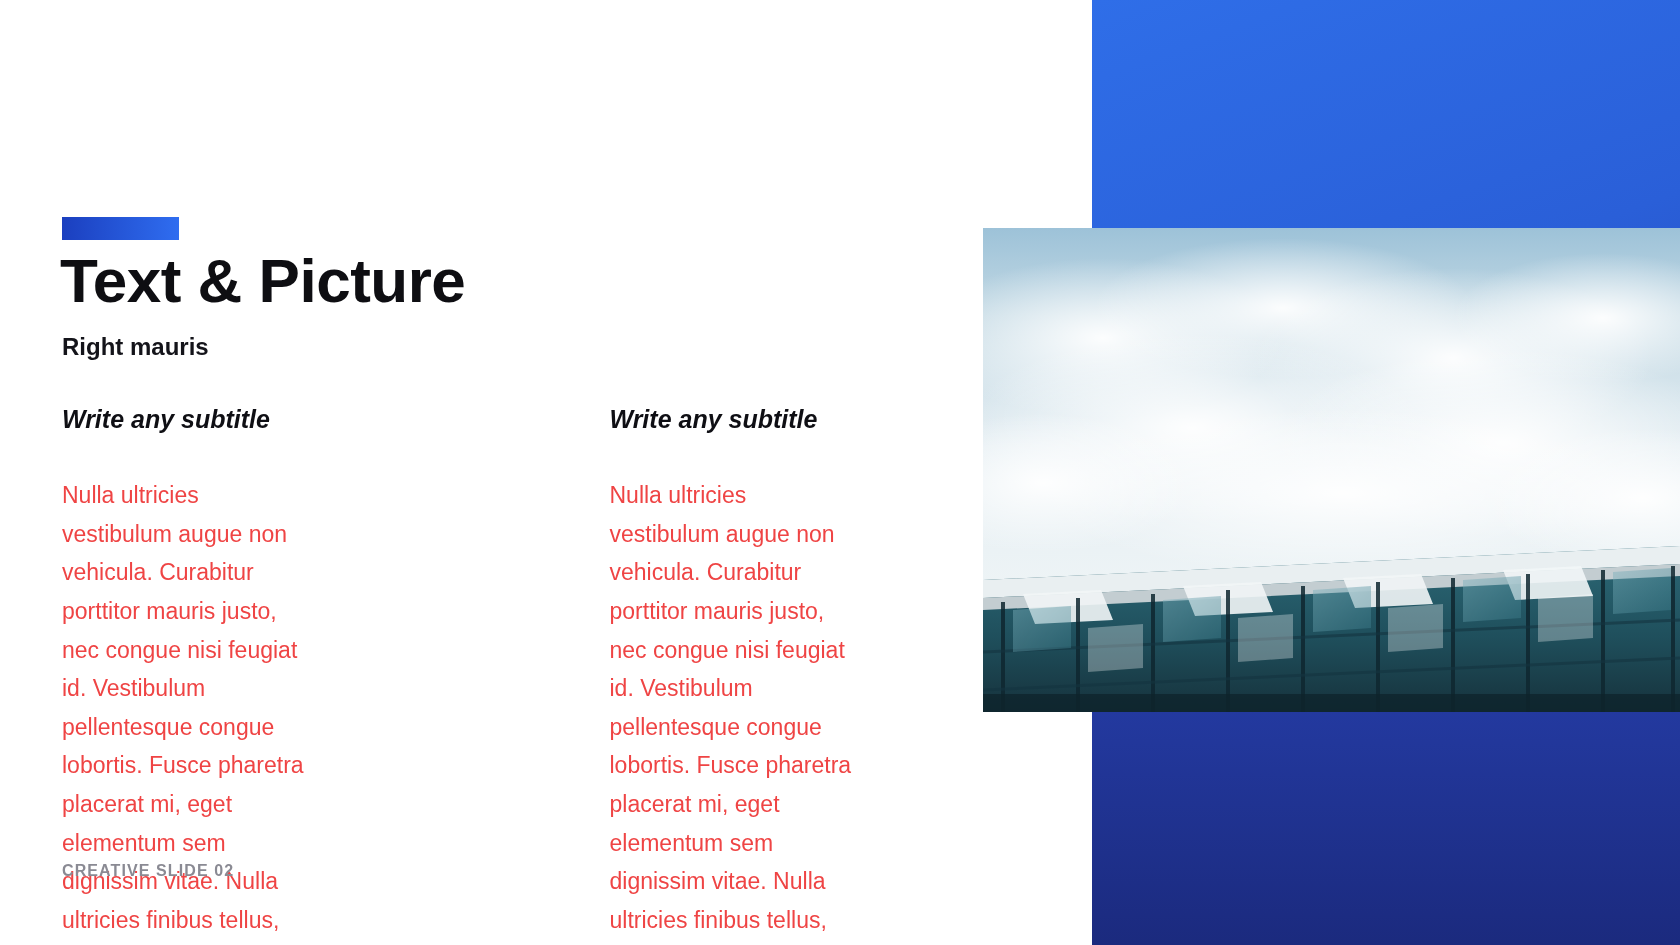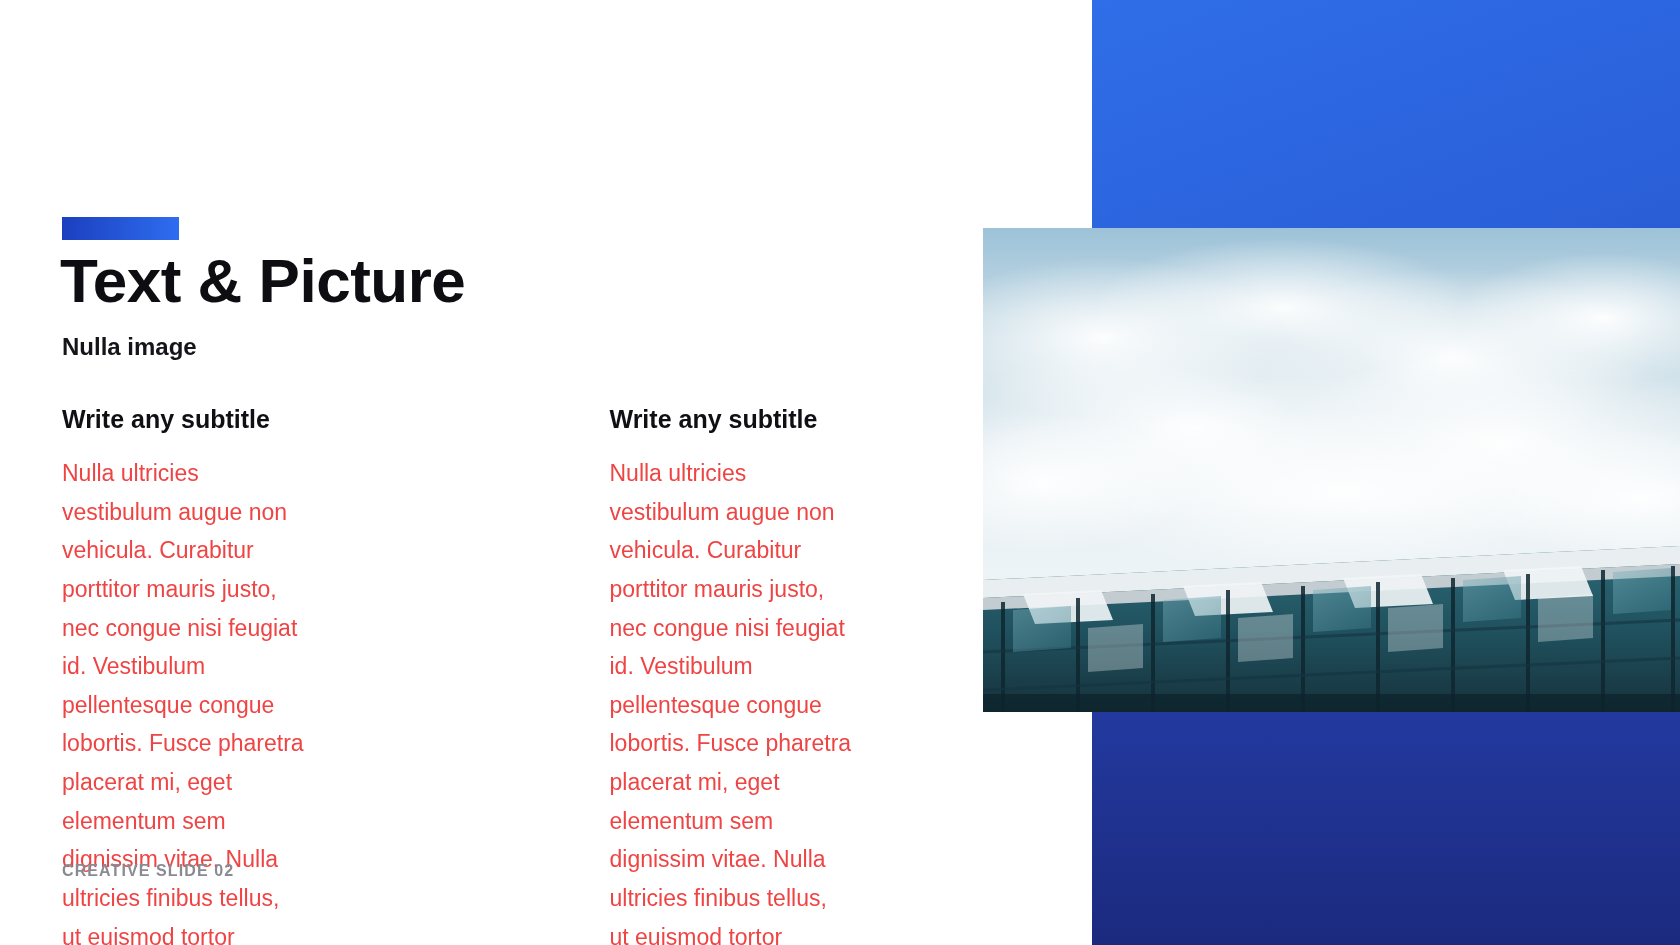--- a/index.html
+++ b/index.html
@@ -84,22 +84,23 @@
     width: 790px;
     display: flex;
     gap: 305px;
   }
   .col { width: 340px; }
   .col.narrow { width: 340px; }
   .col-head {
     font-size: 25px;
     font-weight: 700;
     color: #0f0f14;
-    margin-bottom: 20px;
+    margin-bottom: 42px;
     white-space: nowrap;
+    font-style: italic;
   }
   .col-body {
     font-size: 23px;
     line-height: 1.68;
     color: #ef4444;
   }
 
   .footer {
     position: absolute;
     left: 62px;
@@ -199,21 +200,21 @@
         <path d="M555 370 L610 366 L610 410 L555 414 Z"></path>
       </g>
 
       <rect x="0" y="466" width="697" height="18" fill="#0e232b" opacity="0.75"></rect>
     </svg>
   </div>
 
   <div class="accent-bar"></div>
 
   <h1 class="title">Text &amp; Picture</h1>
-  <h2 class="subtitle">Nulla image</h2>
+  <h2 class="subtitle">Right mauris</h2>
 
   <div class="columns">
     <div class="col">
       <div class="col-head">Write any subtitle</div>
       <p class="col-body">Nulla ultricies vestibulum augue non vehicula. Curabitur porttitor mauris justo, nec congue nisi feugiat id. Vestibulum pellentesque congue lobortis. Fusce pharetra placerat mi, eget elementum sem dignissim vitae. Nulla ultricies finibus tellus, ut euismod tortor auctor sed. Nullam et massa dui. Nullam eget gravida sapien.</p>
     </div>
     <div class="col narrow">
       <div class="col-head">Write any subtitle</div>
       <p class="col-body">Nulla ultricies vestibulum augue non vehicula. Curabitur porttitor mauris justo, nec congue nisi feugiat id. Vestibulum pellentesque congue lobortis. Fusce pharetra placerat mi, eget elementum sem dignissim vitae. Nulla ultricies finibus tellus, ut euismod tortor auctor sed.</p>
     </div>

